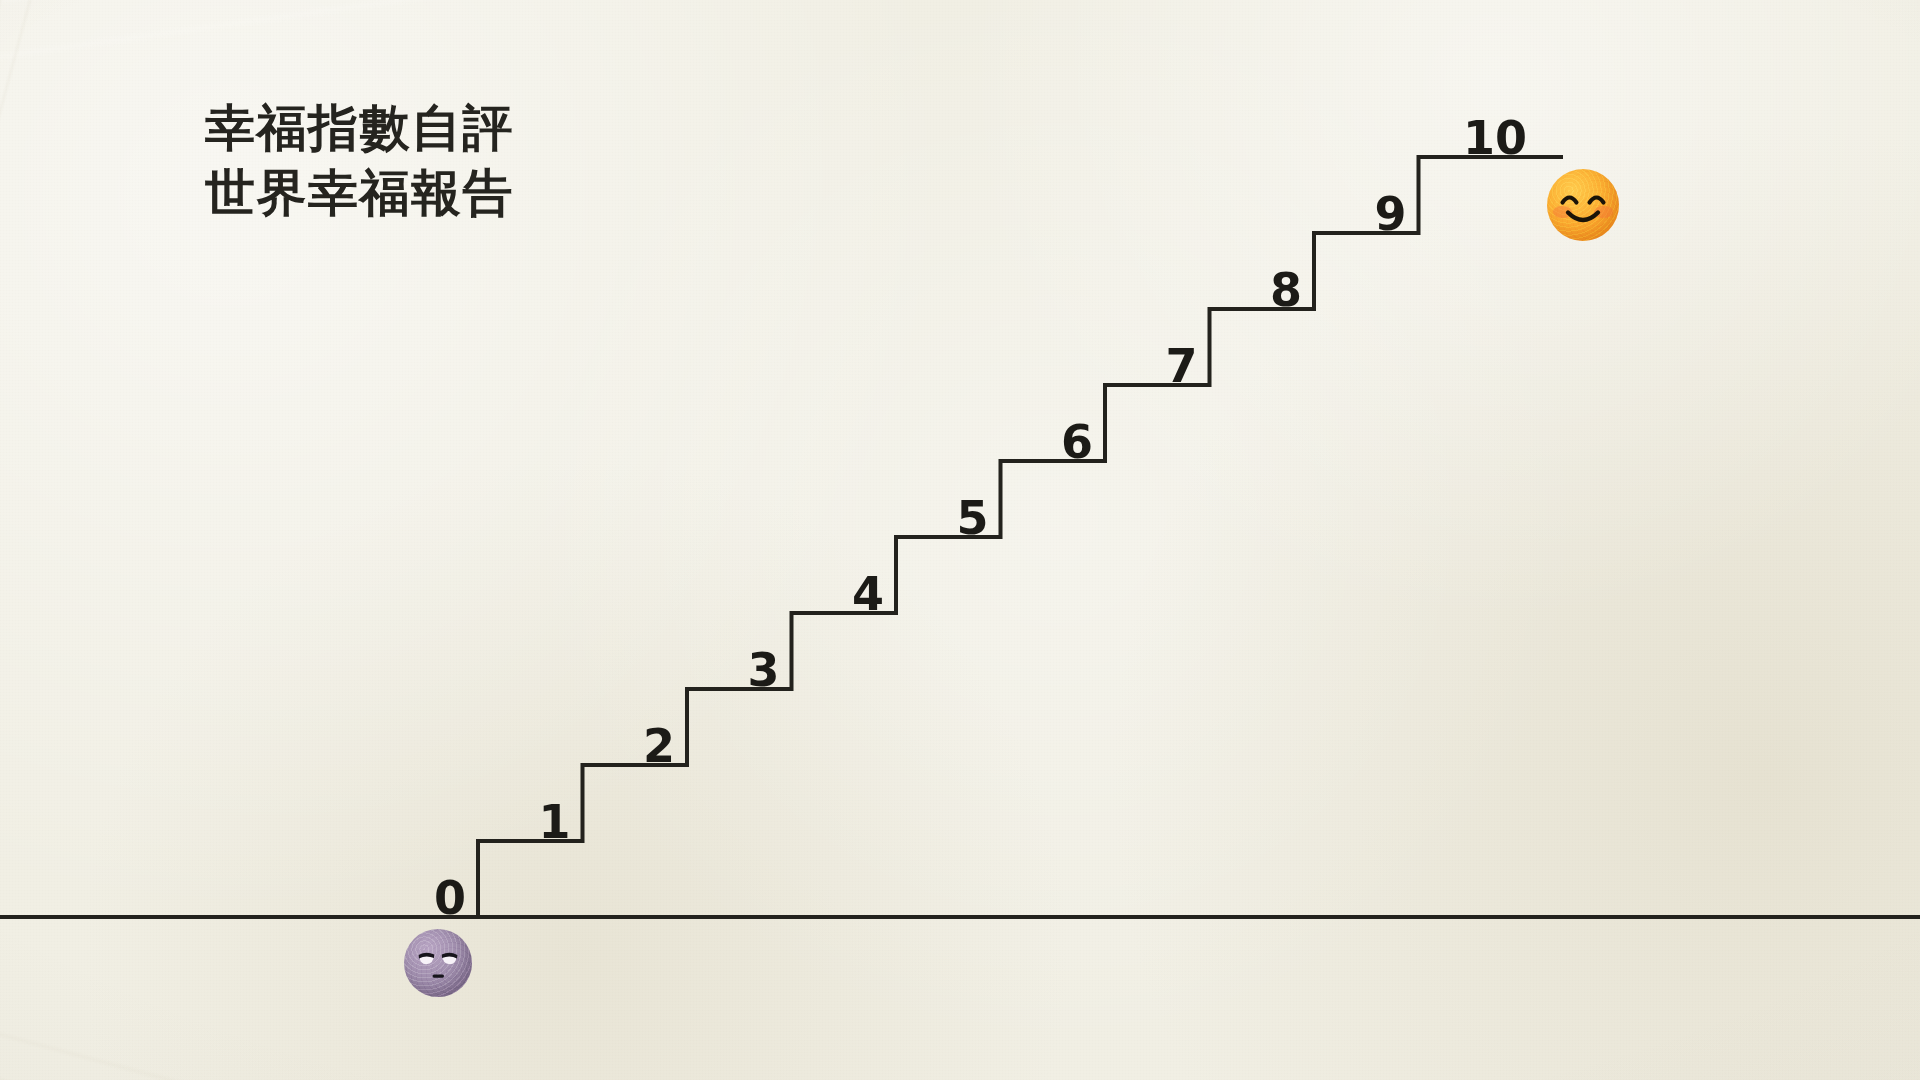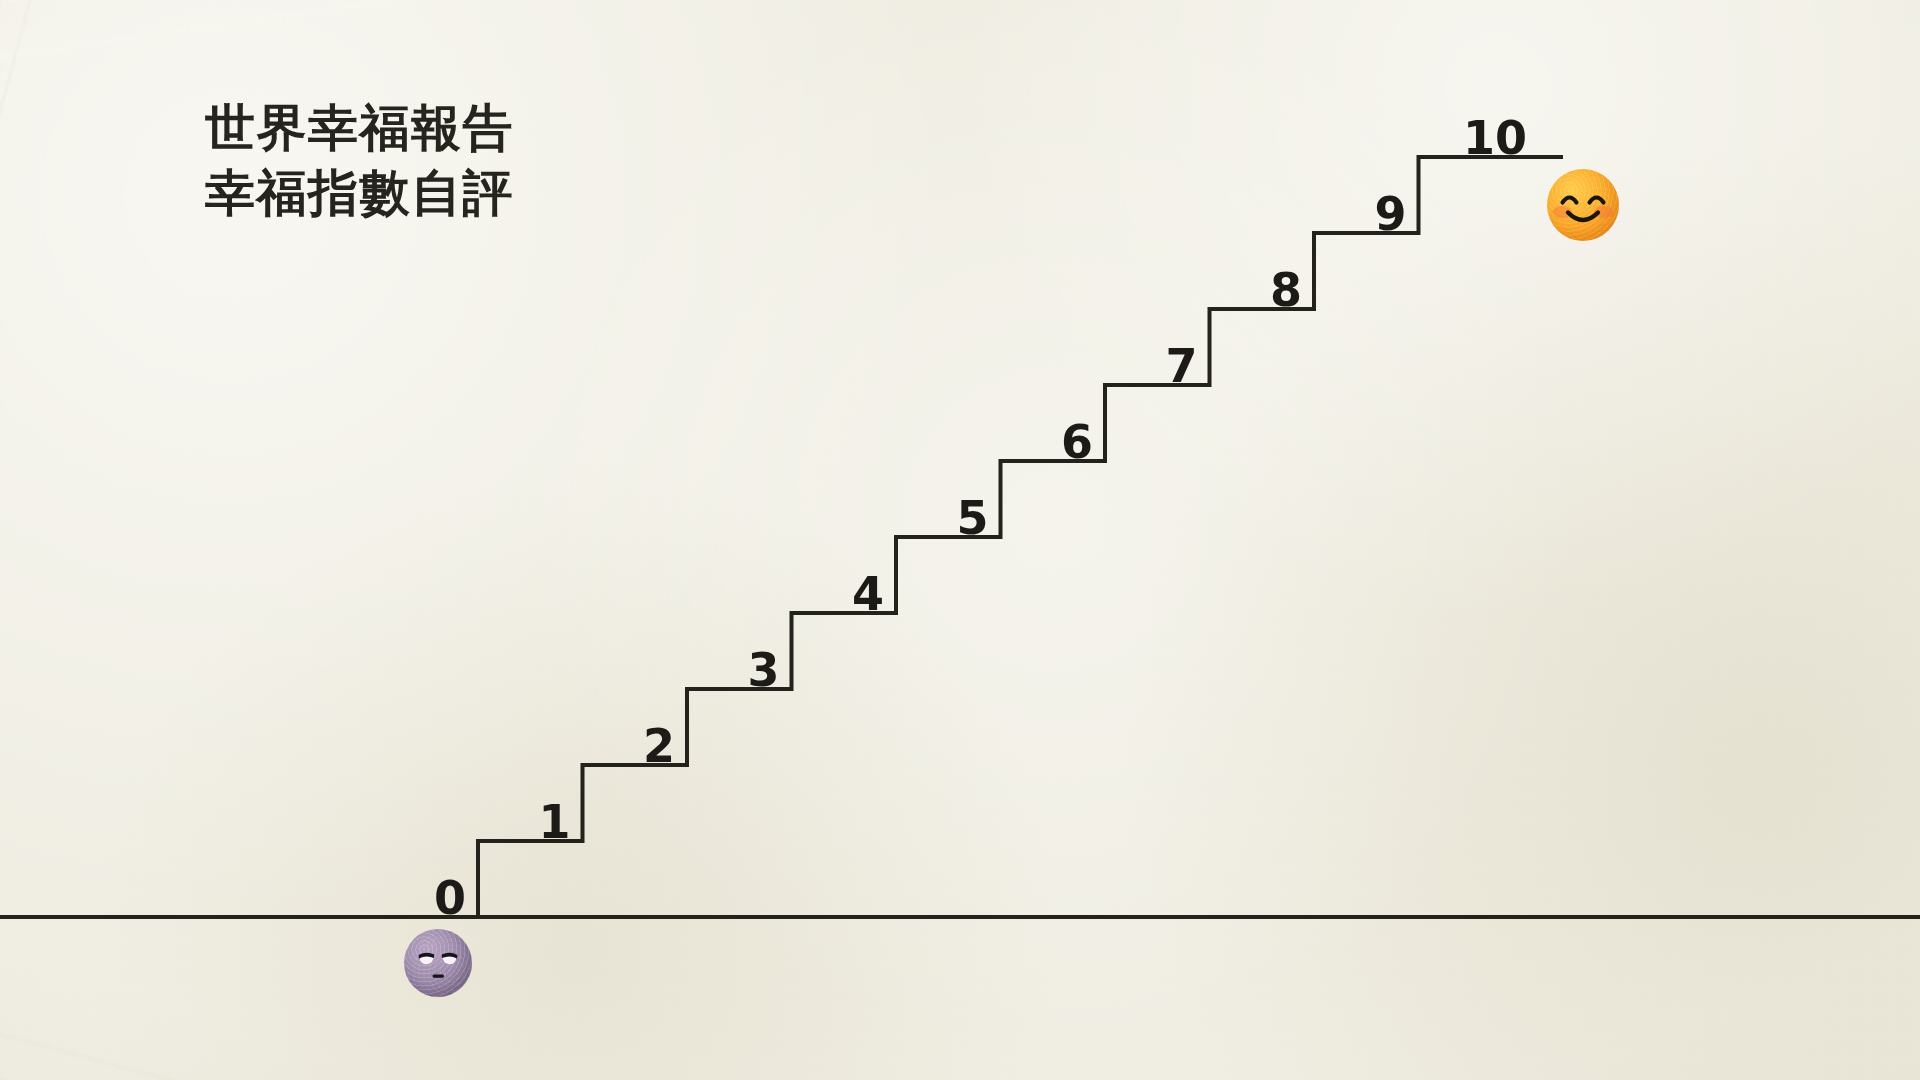--- a/index.html
+++ b/index.html
@@ -157,22 +157,22 @@
 <body>
 
 <div id="stage">
 
   <div class="paper-tex t1"></div>
   <div class="paper-tex t2"></div>
   <div class="paper-tex t3"></div>
   <div class="paper-tex vig"></div>
 
   <div id="title-block">
+    <div class="title-line">幸福指數自評</div>
     <div class="title-line">世界幸福報告</div>
-    <div class="title-line">幸福指數自評</div>
   </div>
 
   <div id="ground-line"></div>
 
   <svg id="stair-svg" viewBox="0 0 1920 1080" preserveAspectRatio="none">
     <polyline id="stair-path" fill="none" stroke="#23221d" stroke-width="4" stroke-linejoin="miter" stroke-linecap="butt" points="478.0,917.0 478.0,841.0 582.5,841.0 582.5,765.0 687.0,765.0 687.0,689.0 791.5,689.0 791.5,613.0 896.0,613.0 896.0,537.0 1000.5,537.0 1000.5,461.0 1105.0,461.0 1105.0,385.0 1209.5,385.0 1209.5,309.0 1314.0,309.0 1314.0,233.0 1418.5,233.0 1418.5,157.0 1563.0,157.0"></polyline>
   </svg>
 
   <div id="step-labels">
       <div class="step-label" style="left: 450px; top: 905px;">0</div>

